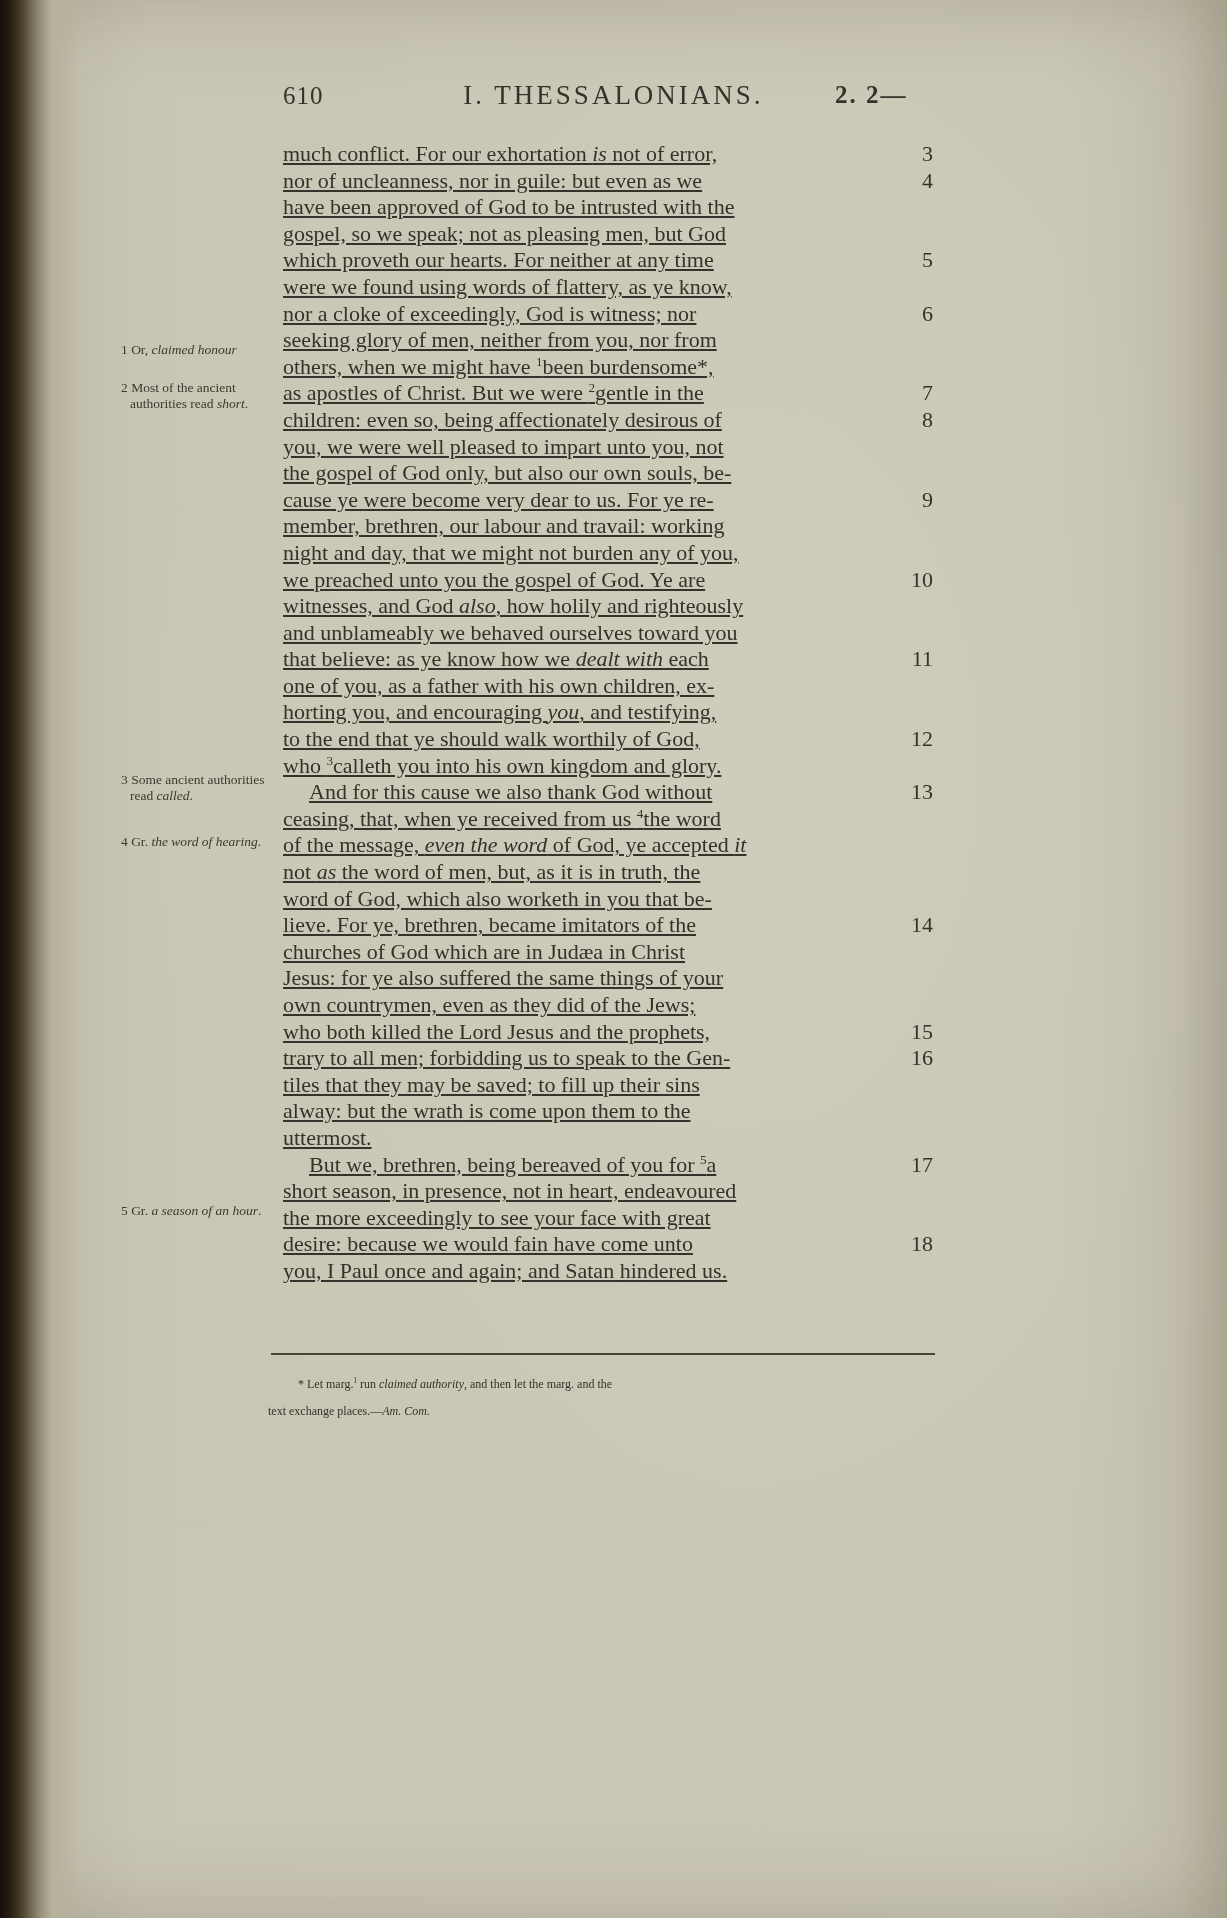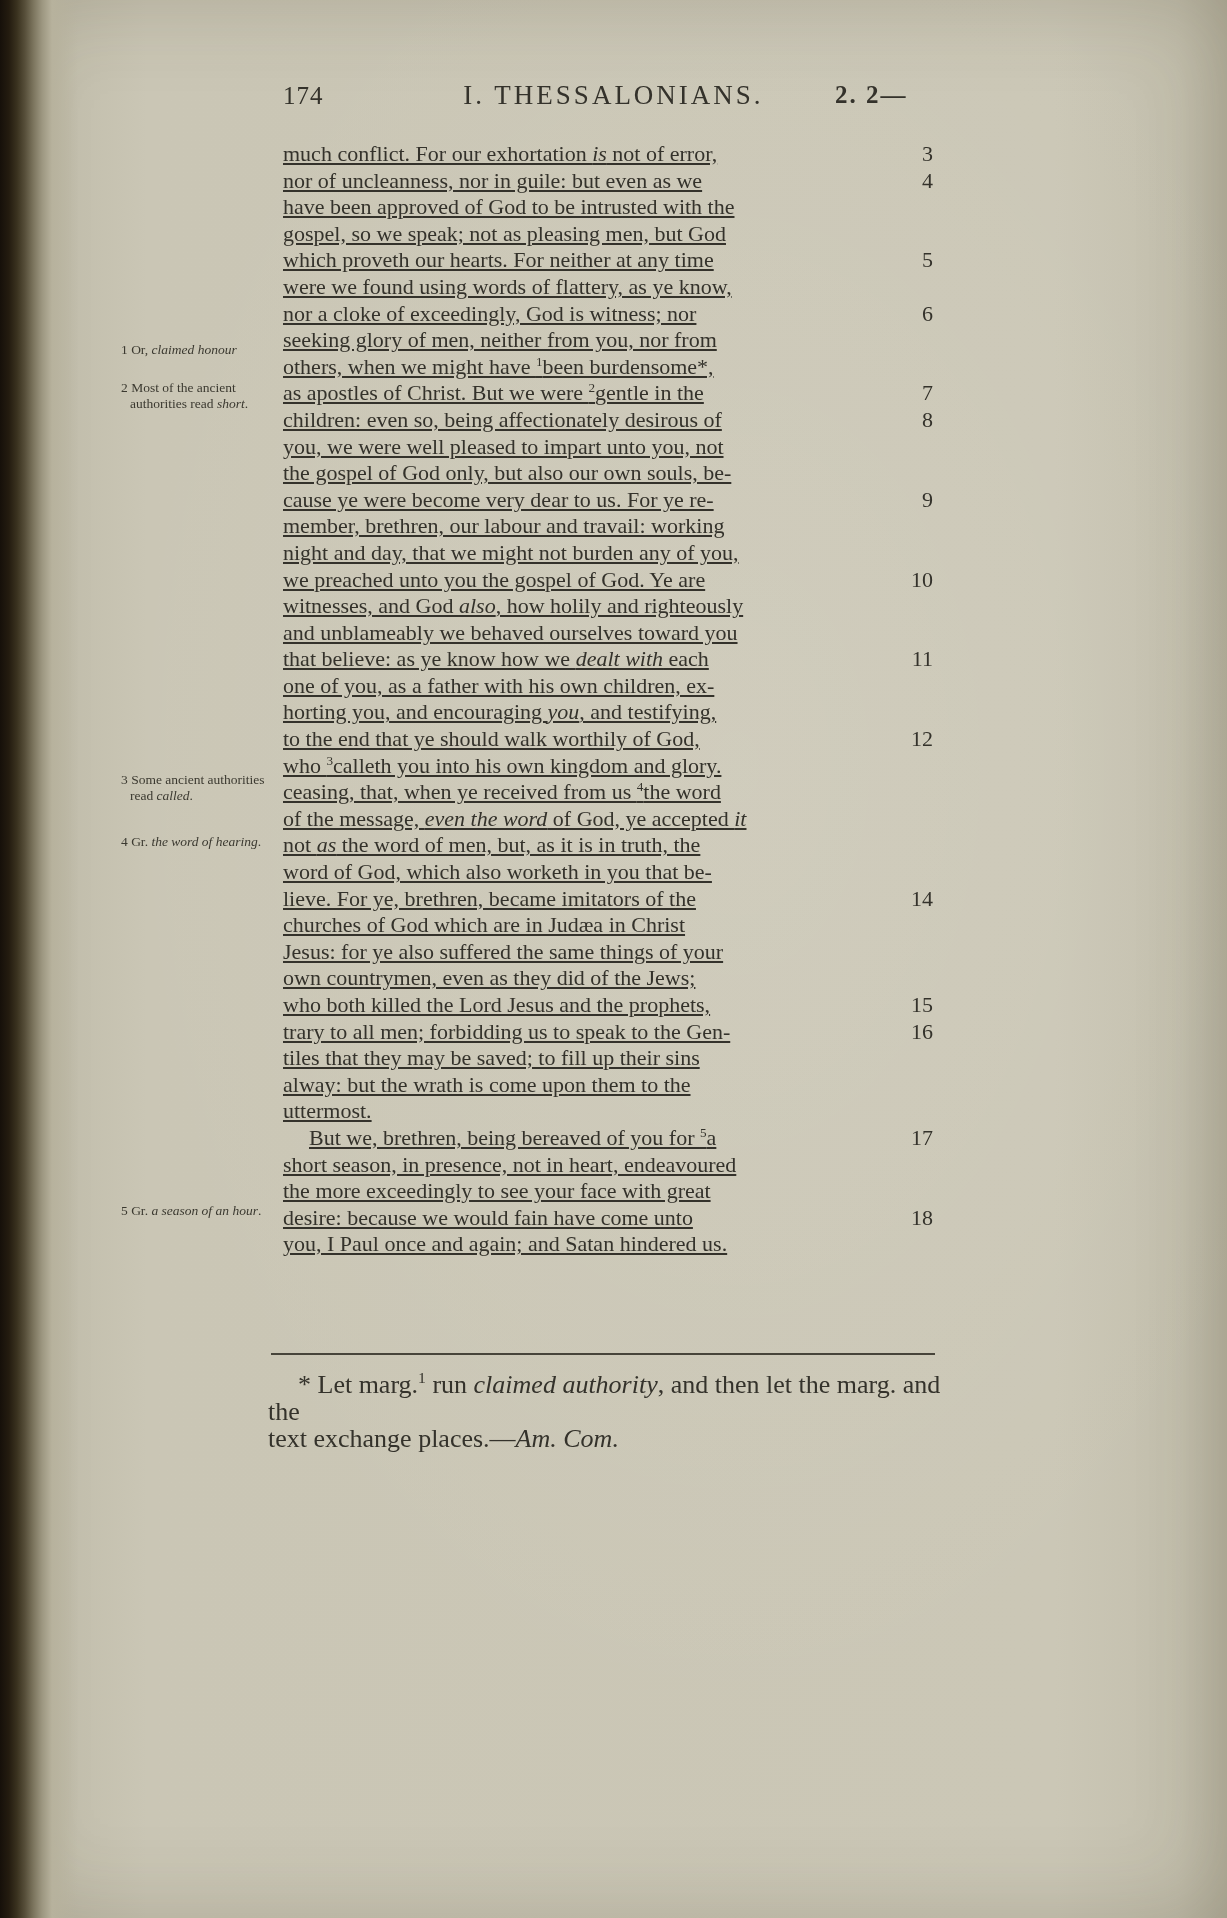--- a/index.html
+++ b/index.html
@@ -61,31 +61,31 @@
     position:absolute; left:0; width:158px;
     font-size:13.5px; line-height:15.5px; color:#3b3930;
     padding-left:9px; text-indent:-9px;
   }
   .foot-rule {
     position:absolute; left:271px; top:1353px; width:664px; height:2px;
     background:#47443a;
   }
   .footnote {
     position:absolute; left:268px; top:1371px; width:700px;
-    font-size:26px; line-height:27px;
+    font-size:12px; line-height:27px;
   }
   .fn-first { text-indent:30px; }
 </style>
 </head>
 <body>
 
 <div class="page">
   <div class="binding"></div>
 
-  <span class="page-number">174</span>
+  <span class="page-number">610</span>
   <div class="header-title">I. THESSALONIANS.</div>
   <span class="header-ref">2. 2—</span>
 
   <div class="notes-col" id="margin-notes">
       <div class="note" style="top: 342px;">1 Or, <i>claimed honour</i></div>
       <div class="note" style="top: 380px;">2 Most of the ancient authorities read <i>short</i>.</div>
       <div class="note" style="top: 772px;">3 Some ancient authorities read <i>called</i>.</div>
       <div class="note" style="top: 834px;">4 Gr. <i>the word of hearing</i>.</div>
       <div class="note" style="top: 1203px;">5 Gr. <i>a season of an hour</i>.</div>
     </div>
@@ -108,20 +108,21 @@
       <div class="line"><span>member, brethren, our labour and travail: working</span></div>
       <div class="line"><span>night and day, that we might not burden any of you,</span></div>
       <div class="line"><span>we preached unto you the gospel of God.  Ye are</span><span class="verse">10</span></div>
       <div class="line"><span>witnesses, and God <i>also</i>, how holily and righteously</span></div>
       <div class="line"><span>and unblameably we behaved ourselves toward you</span></div>
       <div class="line"><span>that believe: as ye know how we <i>dealt with</i> each</span><span class="verse">11</span></div>
       <div class="line"><span>one of you, as a father with his own children, ex-</span></div>
       <div class="line"><span>horting you, and encouraging <i>you</i>, and testifying,</span></div>
       <div class="line"><span>to the end that ye should walk worthily of God,</span><span class="verse">12</span></div>
       <div class="line"><span>who <sup>3</sup>calleth you into his own kingdom and glory.</span></div>
+      <div class="line indent"><span>And for this cause we also thank God without</span><span class="verse">13</span></div>
       <div class="line"><span>ceasing, that, when ye received from us <sup>4</sup>the word</span></div>
       <div class="line"><span>of the message, <i>even the word</i> of God, ye accepted <i>it</i></span></div>
       <div class="line"><span>not <i>as</i> the word of men, but, as it is in truth, the</span></div>
       <div class="line"><span>word of God, which also worketh in you that be-</span></div>
       <div class="line"><span>lieve.  For ye, brethren, became imitators of the</span><span class="verse">14</span></div>
       <div class="line"><span>churches of God which are in Judæa in Christ</span></div>
       <div class="line"><span>Jesus: for ye also suffered the same things of your</span></div>
       <div class="line"><span>own countrymen, even as they did of the Jews;</span></div>
       <div class="line"><span>who both killed the Lord Jesus and the prophets,</span><span class="verse">15</span></div>
       <div class="line"><span>trary to all men; forbidding us to speak to the Gen-</span><span class="verse">16</span></div>

